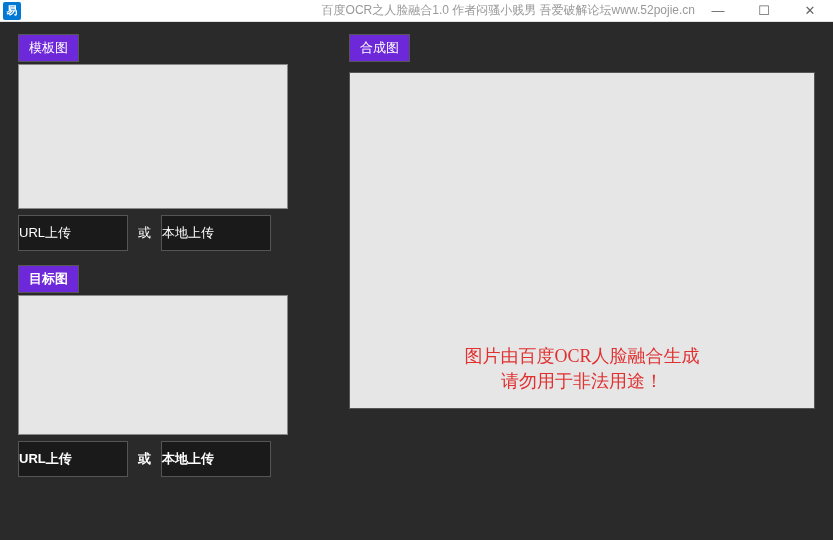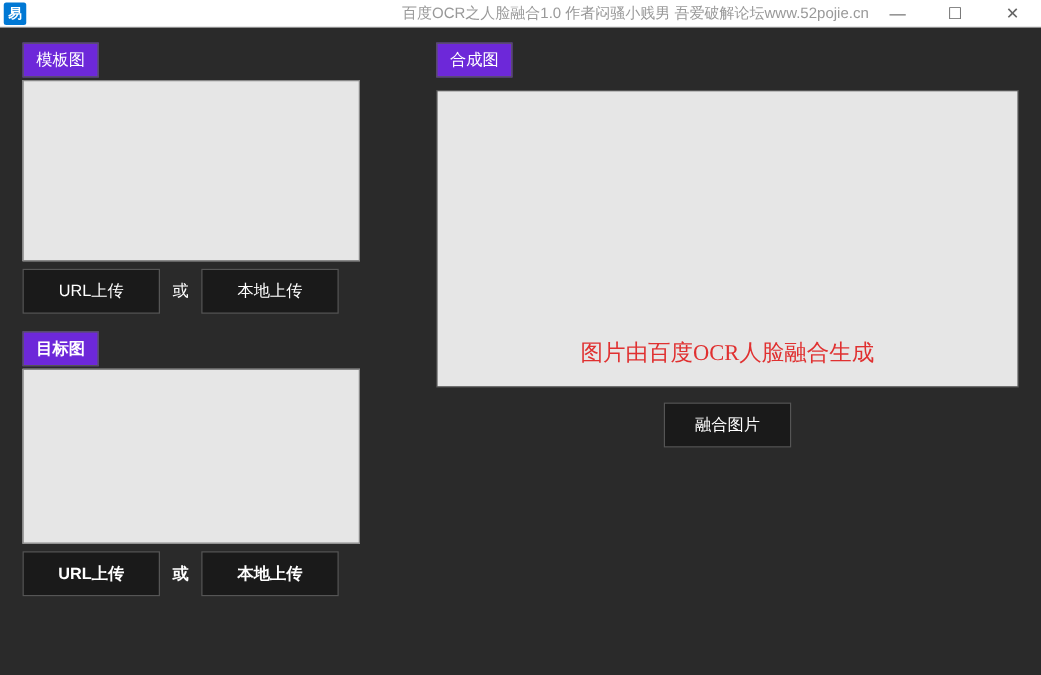--- a/index.html
+++ b/index.html
@@ -9,26 +9,26 @@
 .titlebar-text { margin-left: 6px; font-size: 12px; color: #999; flex: 1; text-align: right; }
 .titlebar-controls { display: flex; }
 .tb-btn { width: 46px; height: 22px; display: flex; align-items: center; justify-content: center; font-size: 13px; color: #666; cursor: pointer; }
 .app-body { background: #2a2a2a; width: 833px; height: 518px; padding: 12px; position: relative; }
 .panel-label { display: inline-block; background: #6d28d9; color: #fff; font-size: 13px; padding: 4px 10px; border: 1px solid #555; }
 .left-col { position: absolute; left: 18px; top: 12px; width: 288px; }
 .image-box { background: #e6e6e6; border: 1px solid #888; margin-top: -1px; }
 .template-img { width: 270px; height: 145px; margin-top: 2px; }
 .target-img { width: 270px; height: 140px; margin-top: 2px; }
 .upload-row { display: flex; align-items: center; margin-top: 6px; gap: 10px; }
-.btn { background: #1a1a1a; border: 1px solid #555; color: #fff; font-size: 13px; padding: 8px 0; width: 110px; text-align: center; cursor: pointer; }
+.btn { background: #1a1a1a; border: 1px solid #555; color: #fff; font-size: 13px; padding: 8px 0; width: 110px; cursor: pointer; }
 .or-text { color: #fff; font-size: 13px; }
 .section-gap { margin-top: 14px; font-weight: bold; }
 .right-col { position: absolute; left: 325px; top: 12px; width: 490px; padding-left: 24px; }
 .result-wrap { border: 1px solid #555; margin-top: 10px; }
-.result-img { width: 100%; height: 236px; background: #e6e6e6; position: relative; }
+.result-img { width: 100%; height: 335px; background: #e6e6e6; position: relative; }
 .watermark { position: absolute; bottom: 14px; width: 100%; text-align: center; color: #e03030; font-size: 18px; line-height: 1.4; font-family: SimSun, serif; }
 .fuse-row { text-align: center; margin-top: 12px; }
 .fuse-btn { display: inline-block; background: #1a1a1a; border: 1px solid #555; color: #fff; font-size: 13px; padding: 8px 24px; cursor: pointer; }
 .footer-text { position: absolute; left: 18px; bottom: 10px; color: #fff; font-size: 13px; }
 </style>
 </head>
 <body>
 
 <div class="titlebar">
   <div class="titlebar-icon">易</div>
@@ -65,22 +65,20 @@
     </div>
 
   </div>
 
   <div class="right-col">
     <span class="panel-label">合成图</span>
     <div class="result-wrap">
       <div class="result-img">
         <div class="watermark">
           <div>图片由百度OCR人脸融合生成</div>
+          <div>请勿用于非法用途！</div>
         </div>
       </div>
-    </div>
-    <div class="fuse-row">
-      <div class="fuse-btn">融合图片</div>
     </div>
   </div>
 
 
 </div>
 
 </body></html>

